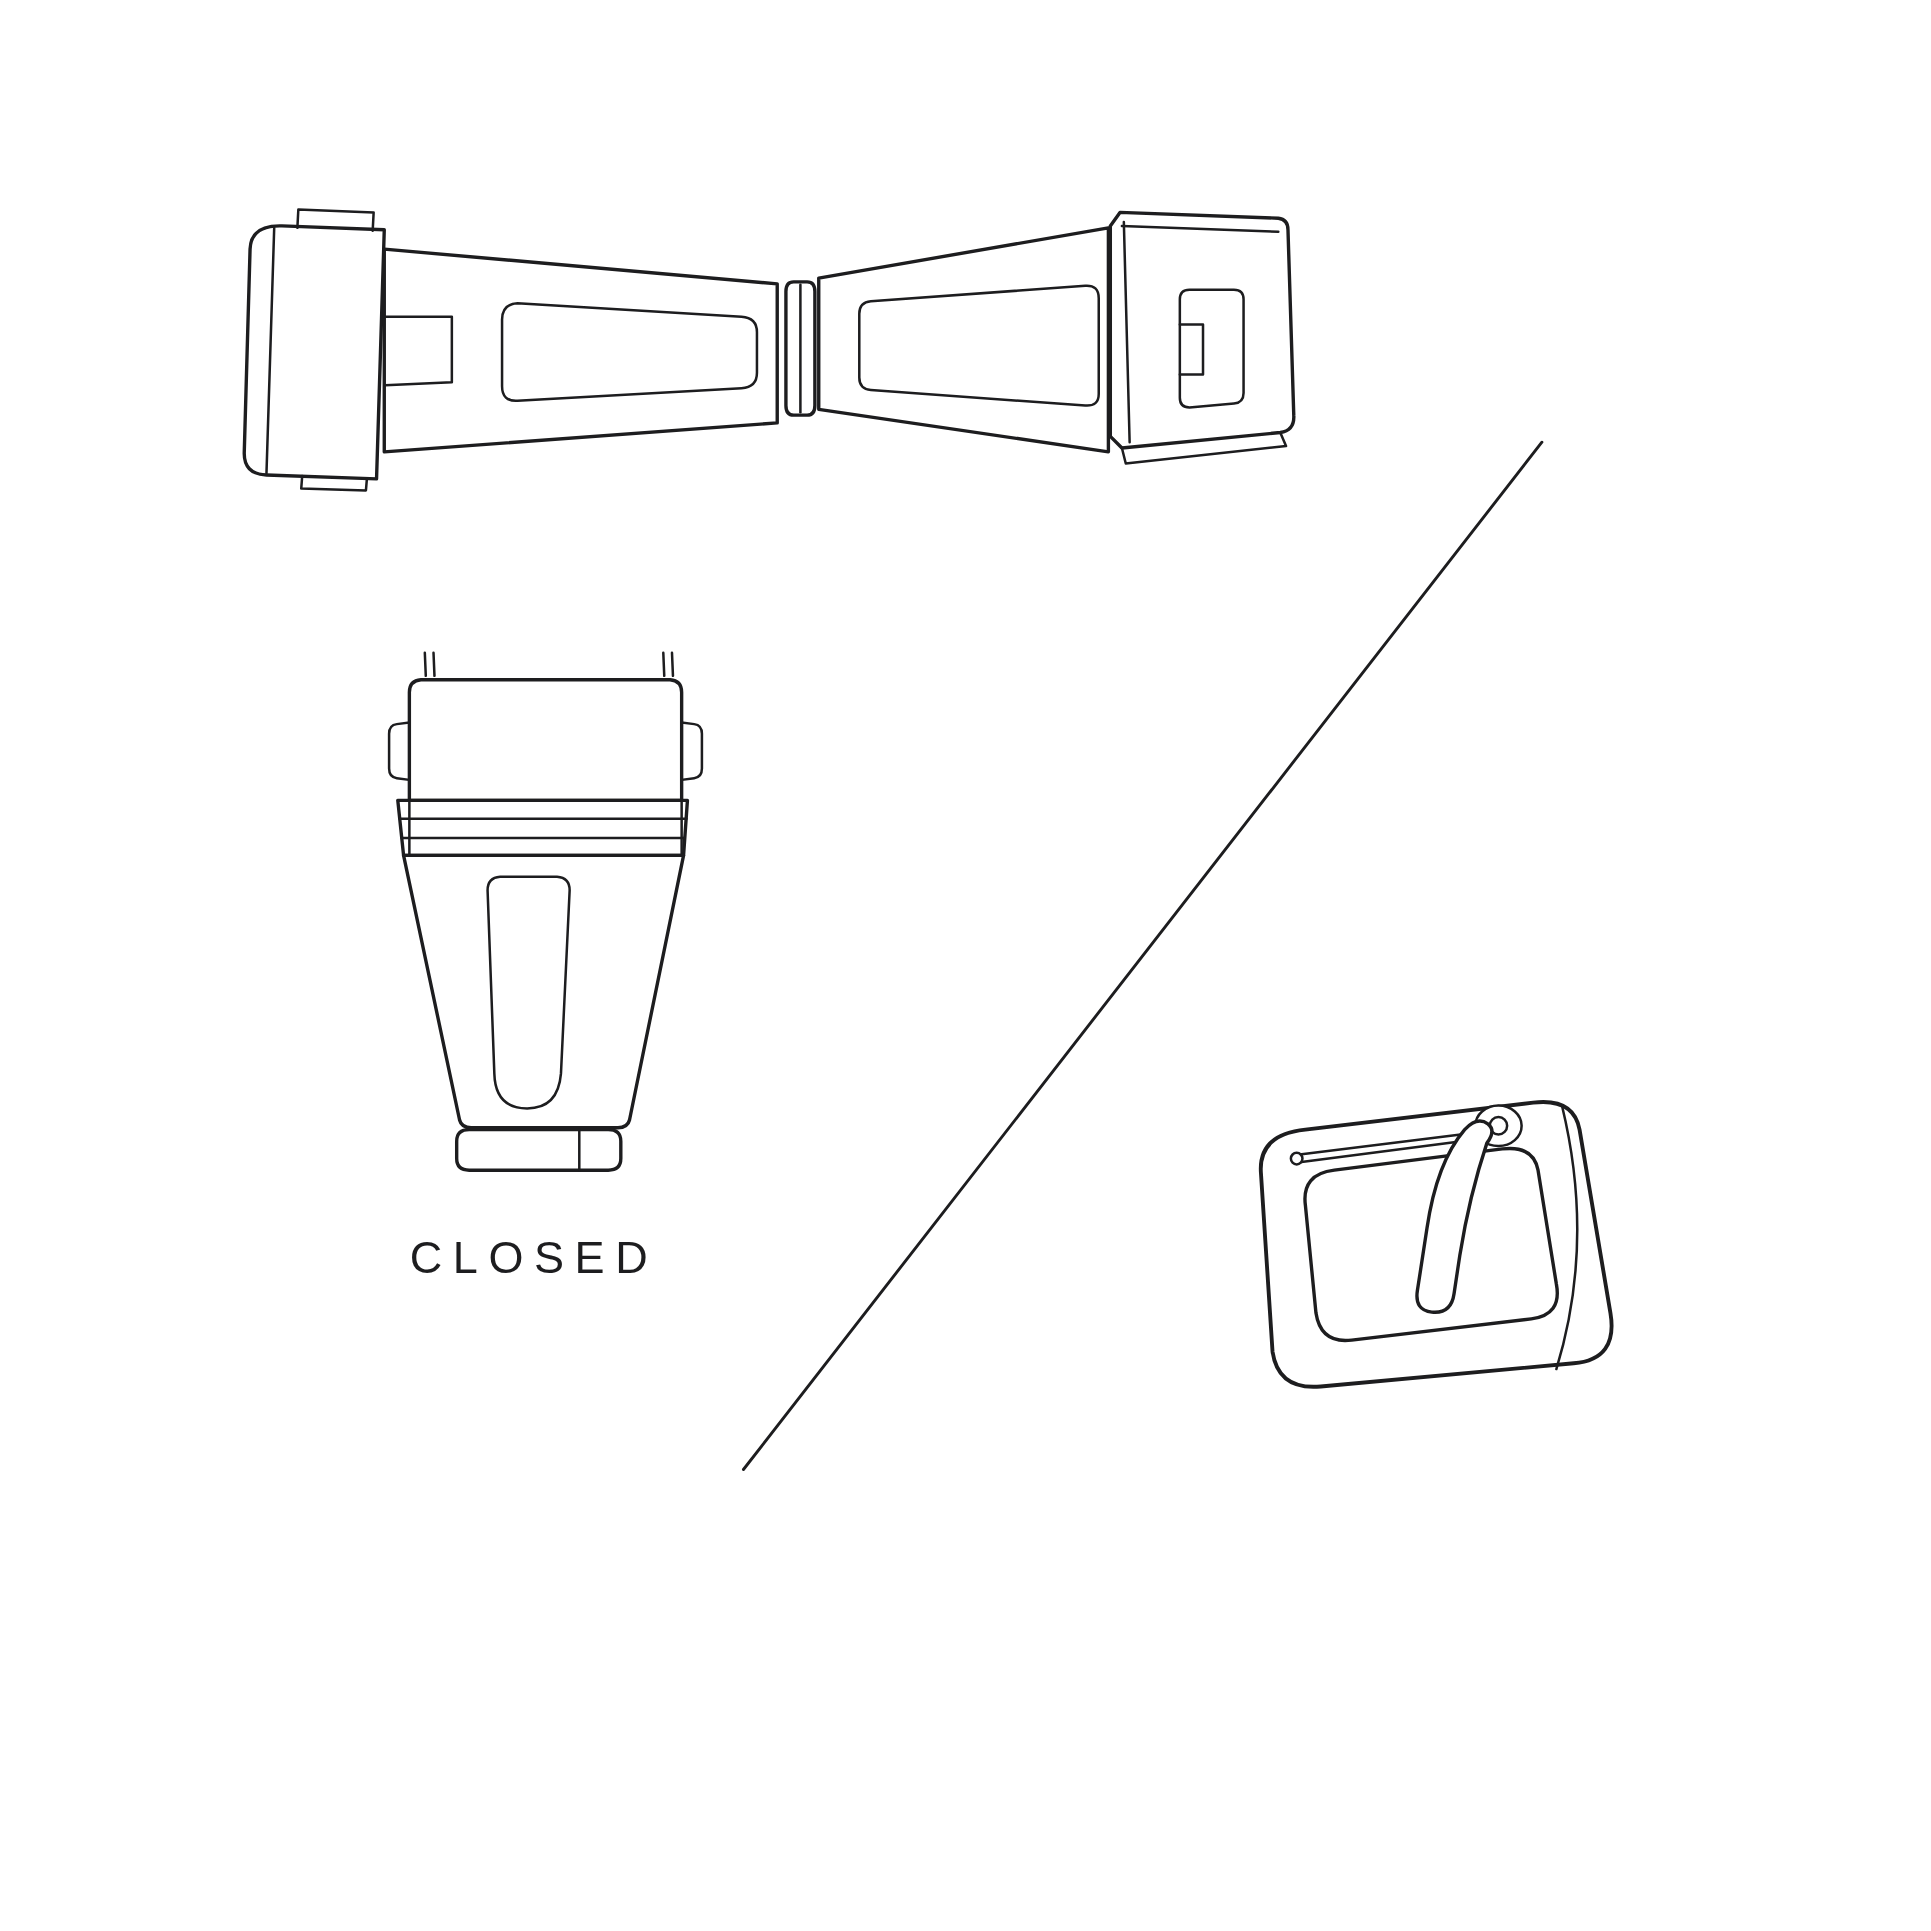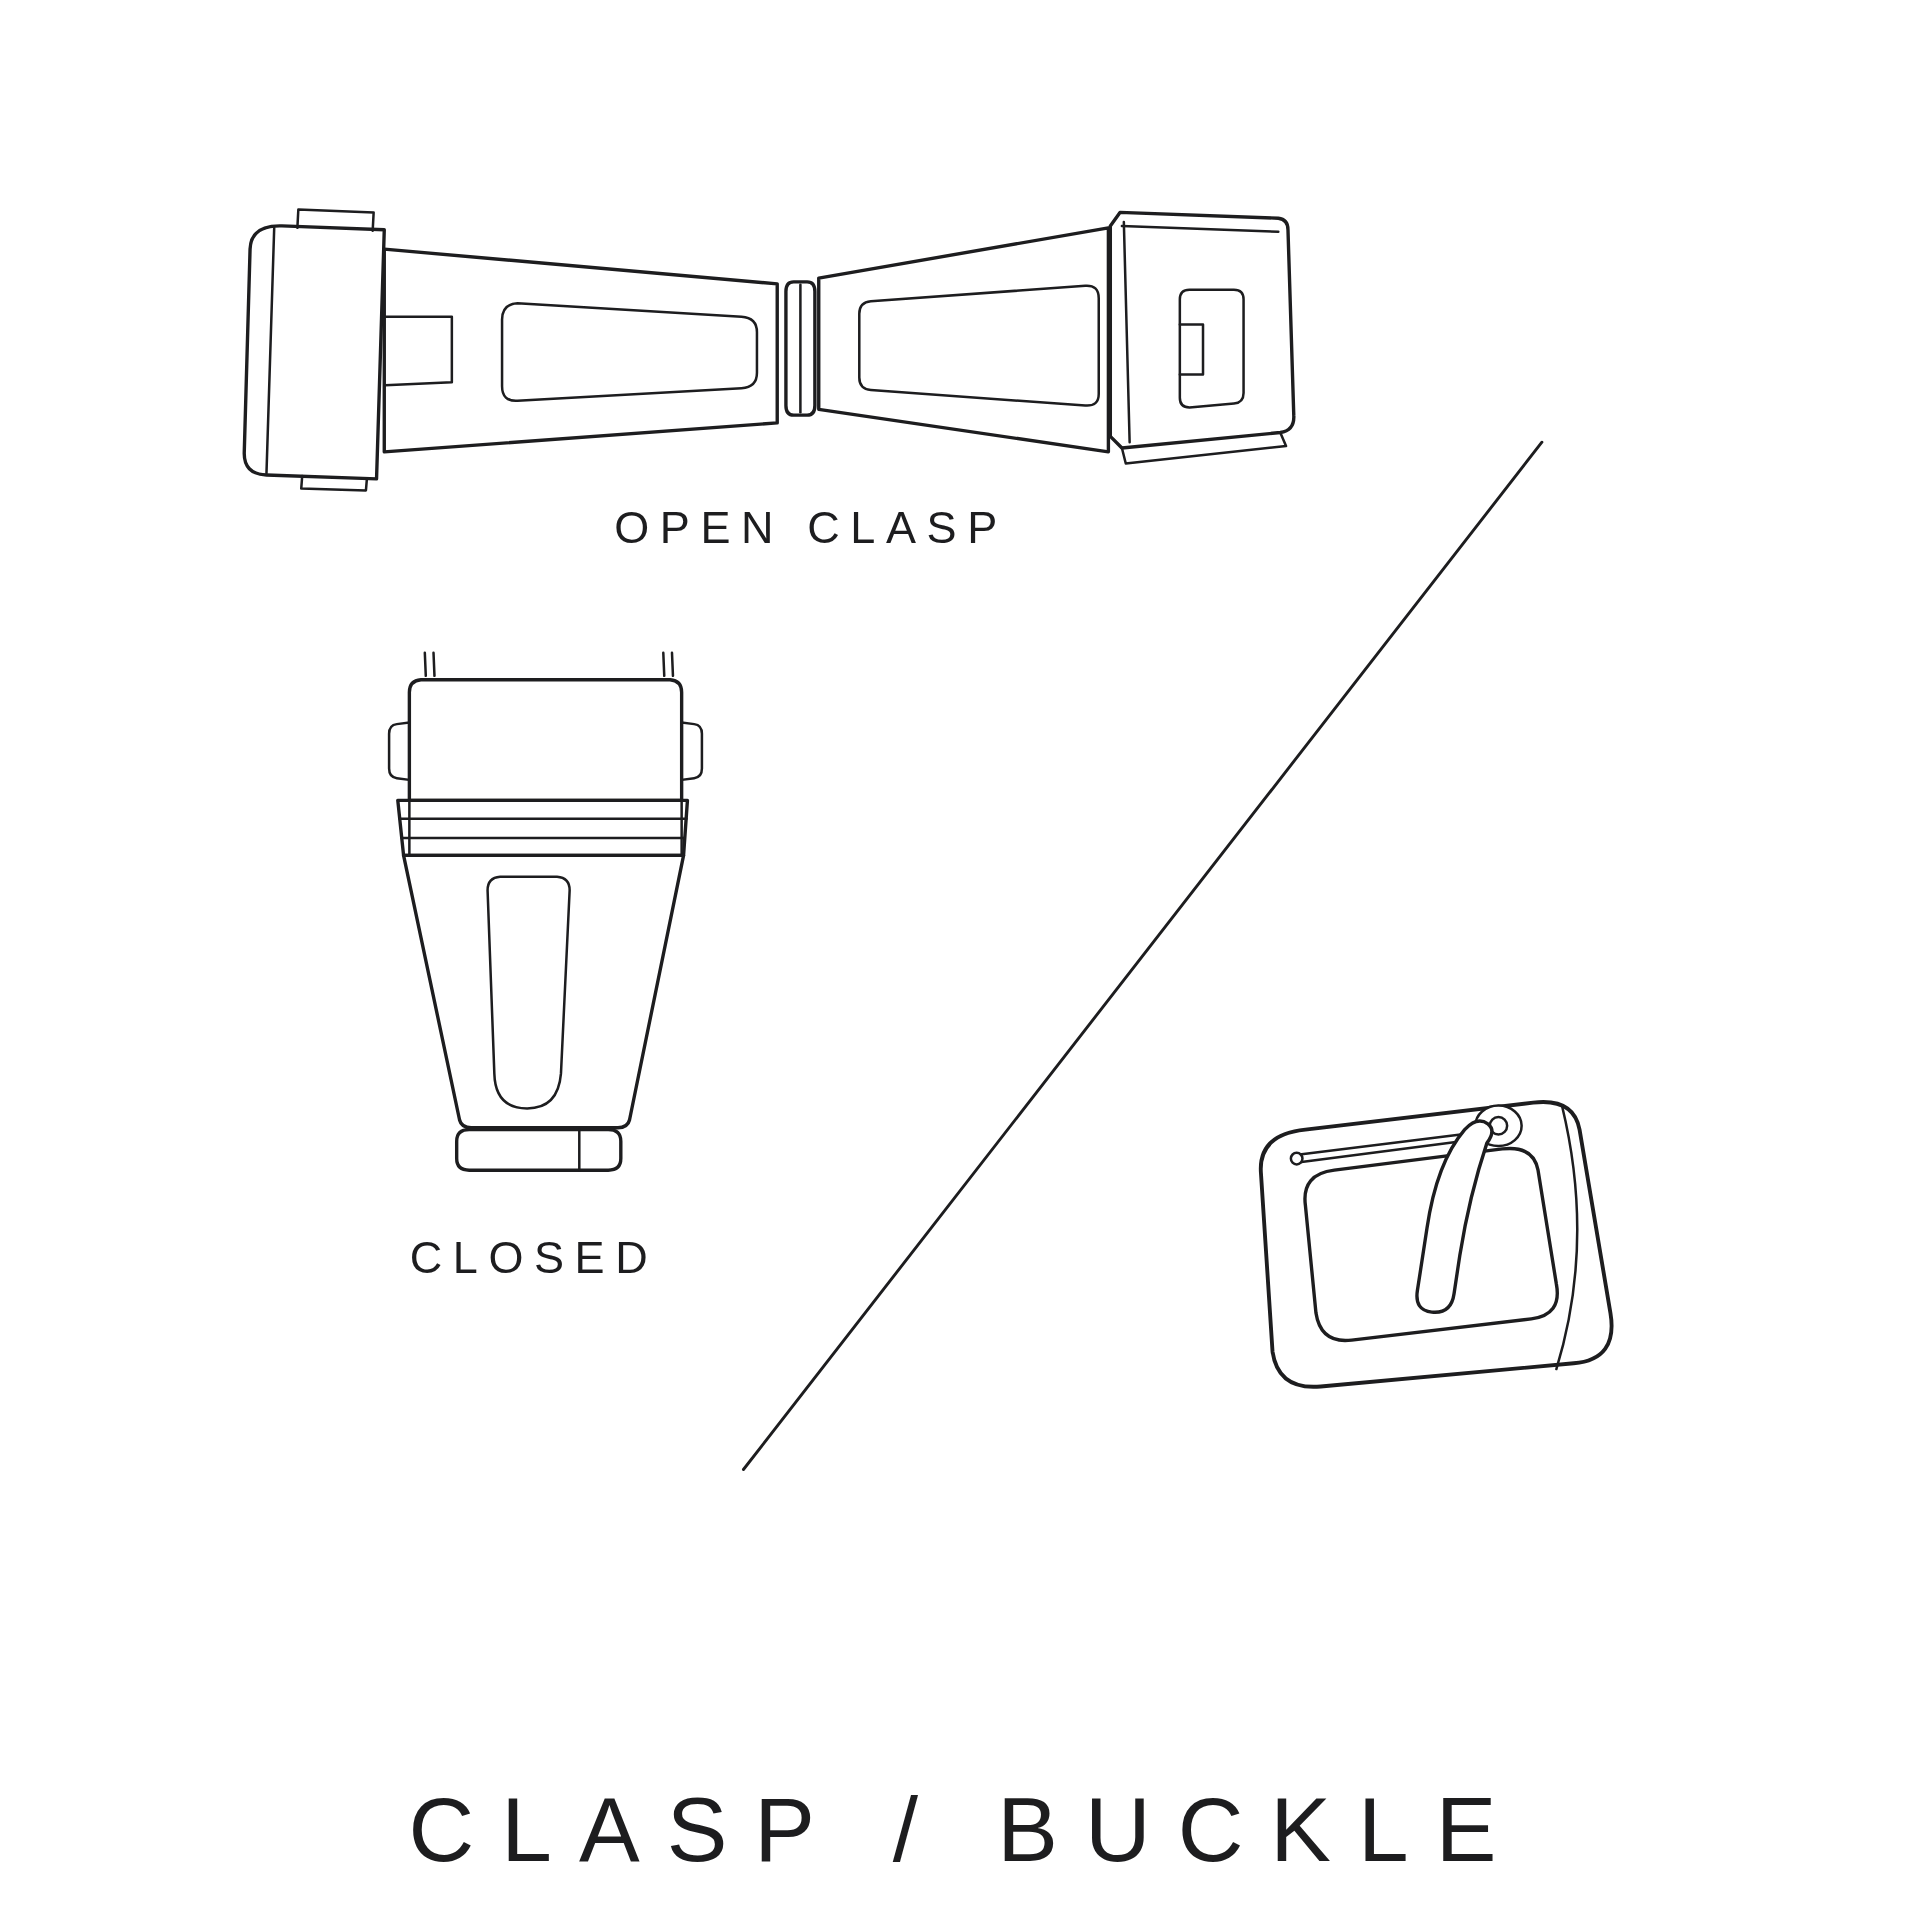--- a/index.html
+++ b/index.html
@@ -141,17 +141,15 @@
       <path class="ln thin" d="M 1344 1196 L 1538 1172 M 1344 1204 L 1522 1181"></path>
       <circle cx="1343" cy="1200" r="6" fill="#ffffff" stroke="#1d1d1f" stroke-width="2.6"></circle>
 
       <ellipse class="shp thin" cx="1552" cy="1166" rx="24" ry="21"></ellipse>
       <circle cx="1552" cy="1166" r="9" fill="#ffffff" stroke="#1d1d1f" stroke-width="2.6"></circle>
 
       <path class="shp" d="M 1540 1184 Q 1522 1238 1512 1300 L 1506 1340 Q 1503 1361 1483 1359 Q 1465 1357 1468 1337 L 1478 1272 Q 1488 1204 1517 1170 Q 1530 1156 1541 1164 Q 1550 1171 1540 1184 Z"></path>
     </g>
   </svg>
 
-  <div class="label label-open">OPEN CLASP</div>
   <div class="label label-closed">CLOSED</div>
-  <div class="page-title">CLASP / BUCKLE</div>
 </div>
 
 
 </body></html>

